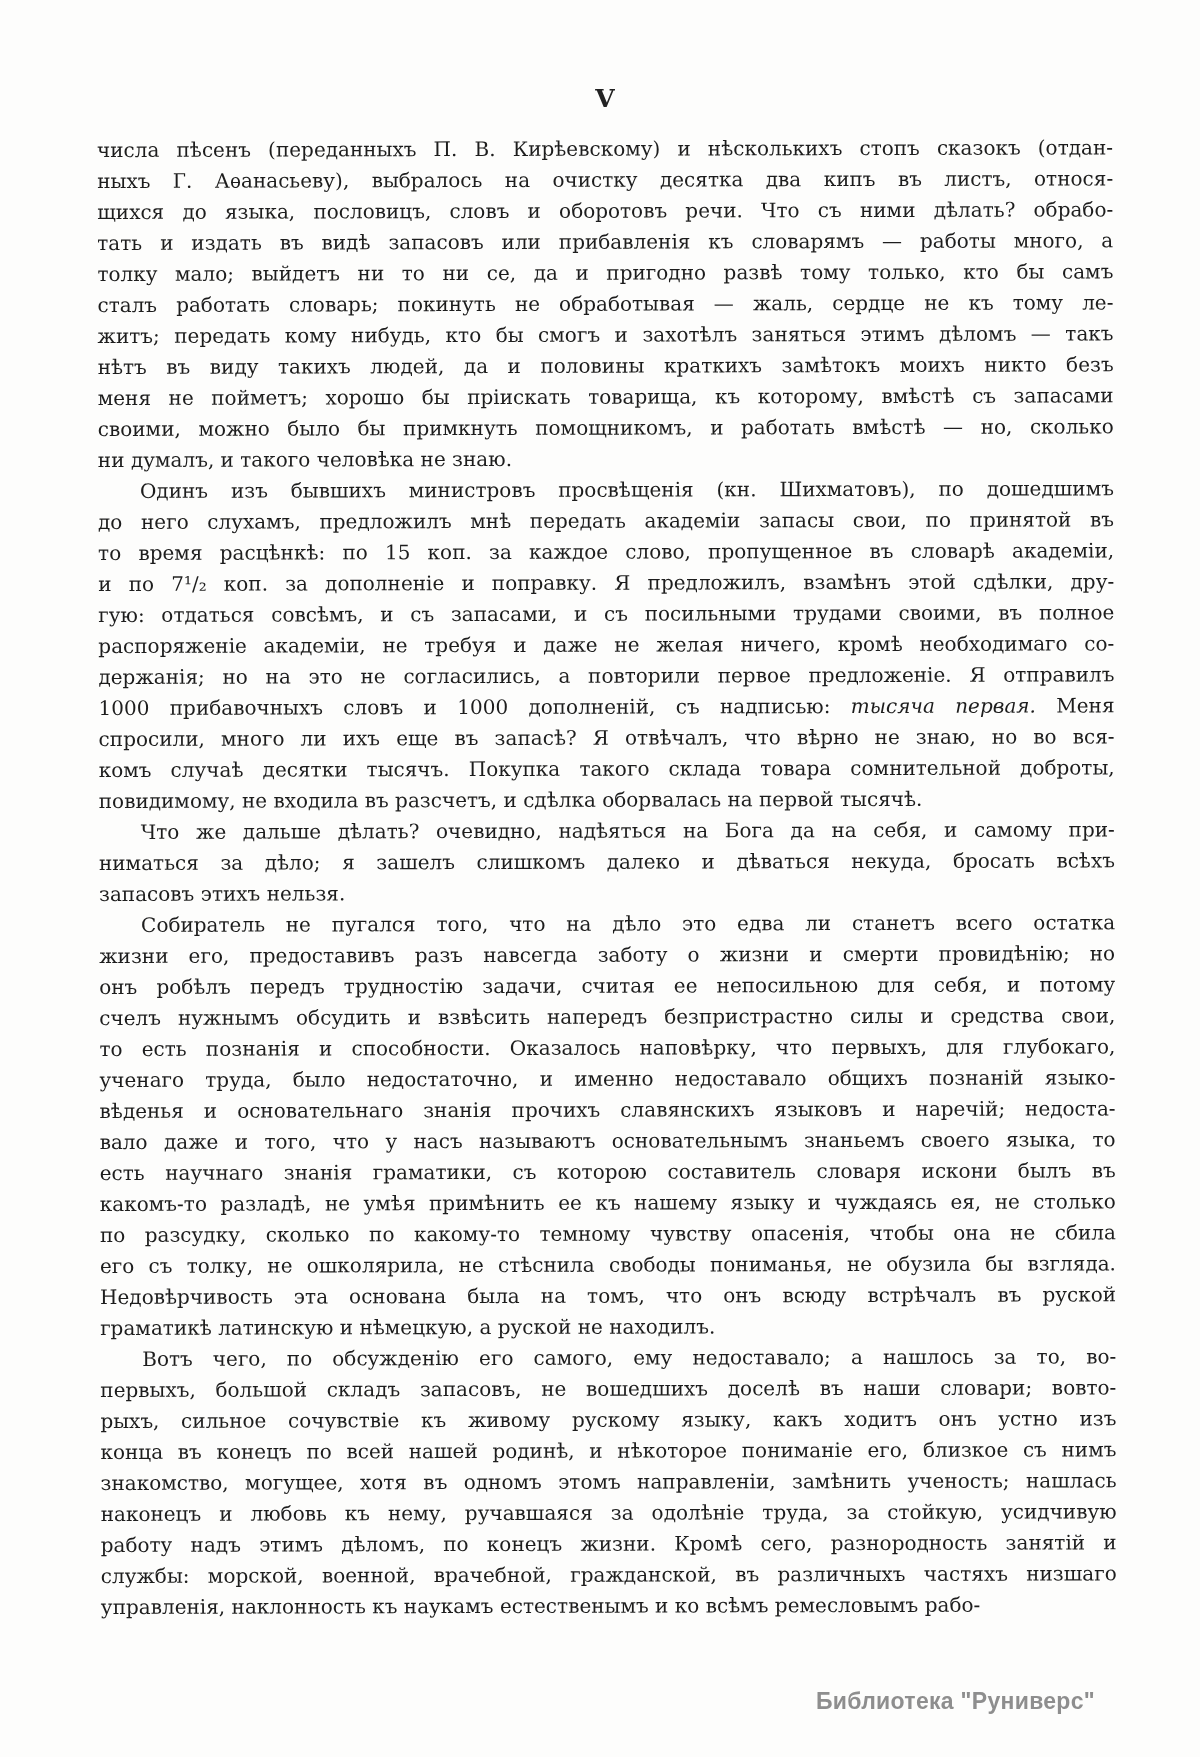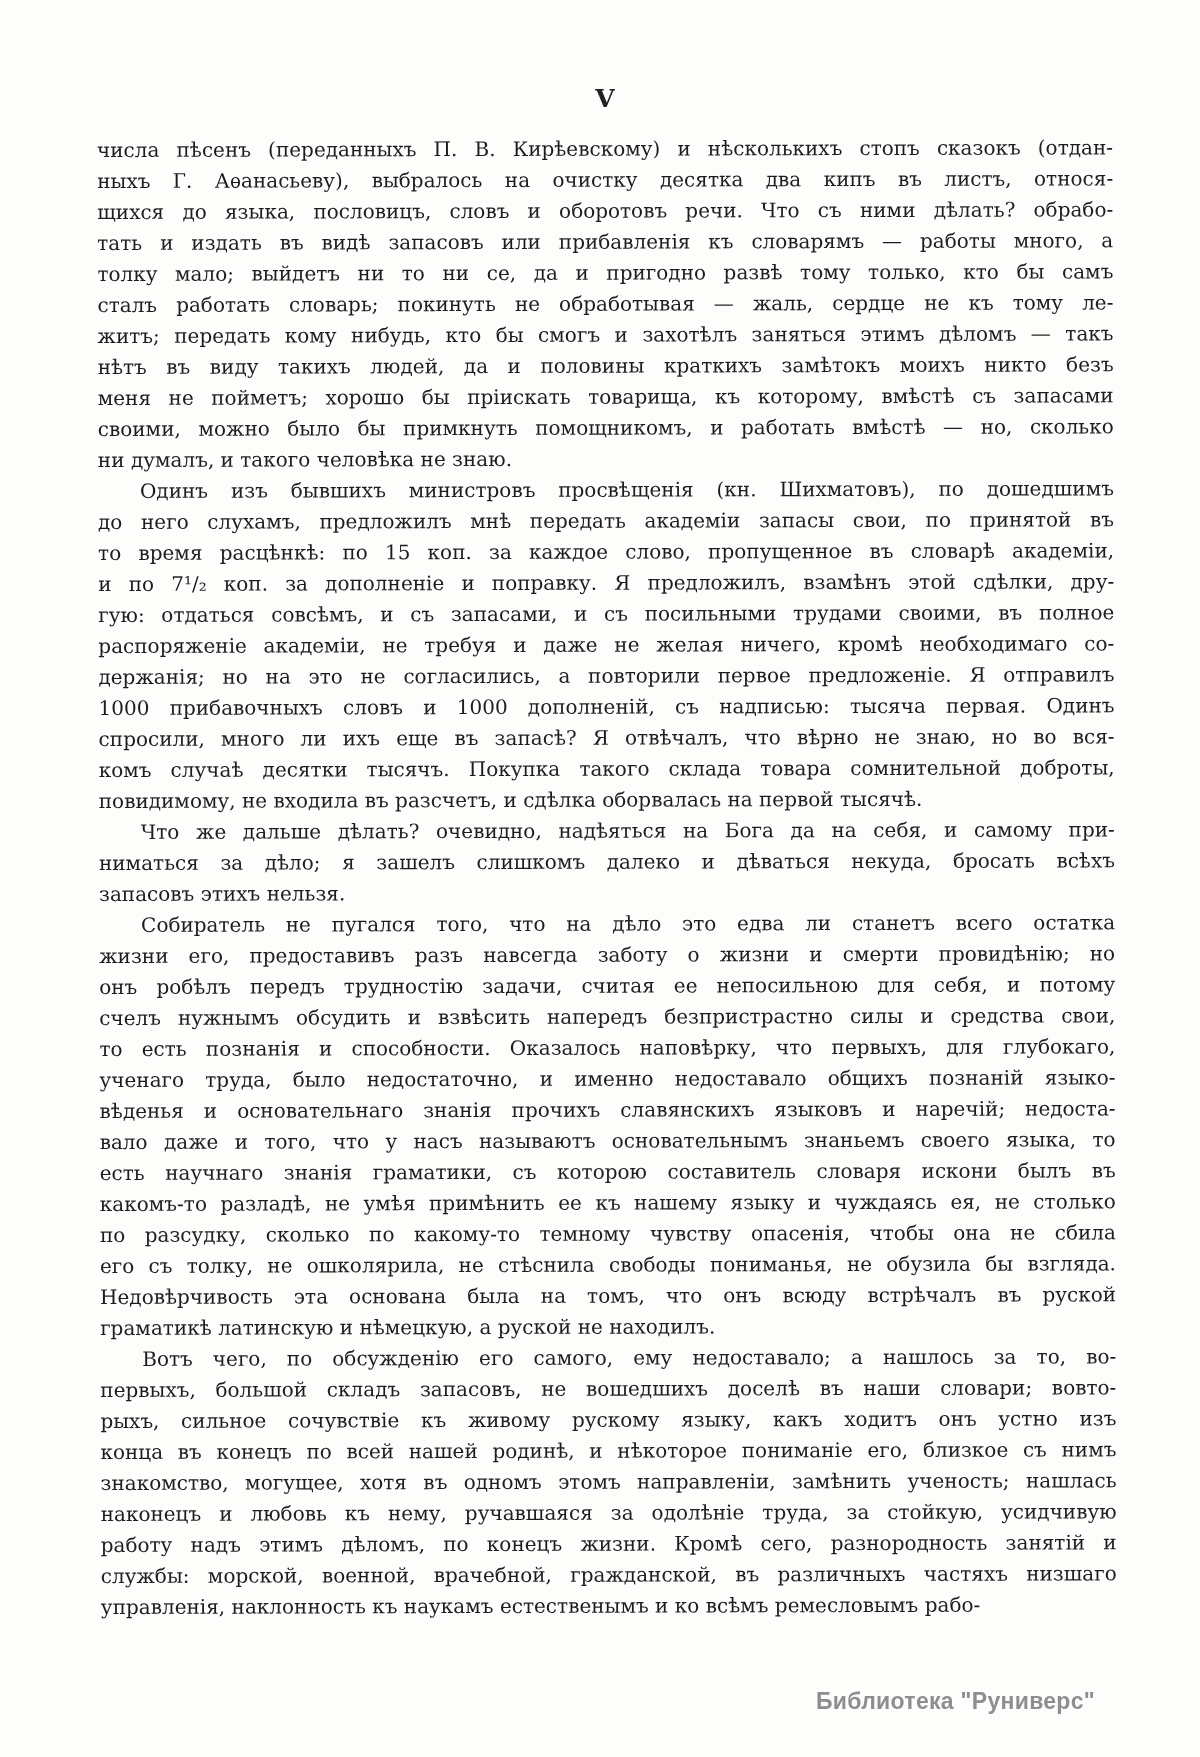--- a/index.html
+++ b/index.html
@@ -35,21 +35,21 @@
   }
   .paragraph { margin: 0; }
   .line {
     text-align: justify;
     text-align-last: justify;
     height: 31px;
     white-space: normal;
   }
   .line.para-end { text-align-last: left; }
   .line.indent { text-indent: 42px; }
-  .it { }
+  .it { font-style: italic; }
   .watermark {
     position: absolute;
     top: 1688px;
     left: 816px;
     font-family: "Liberation Sans", "DejaVu Sans", sans-serif;
     font-weight: bold;
     font-size: 23px;
     color: #8e8e8e;
     letter-spacing: 0.3px;
   }
@@ -74,21 +74,21 @@
         <div class="line para-end">ни думалъ, и такого человѣка не знаю.</div>
       </div>
       <div class="paragraph">
         <div class="line indent">Одинъ изъ бывшихъ министровъ просвѣщенія (кн. Шихматовъ), по дошедшимъ</div>
         <div class="line">до него слухамъ, предложилъ мнѣ передать академіи запасы свои, по принятой въ</div>
         <div class="line">то время расцѣнкѣ: по 15 коп. за каждое слово, пропущенное въ словарѣ академіи,</div>
         <div class="line">и по 7¹/₂ коп. за дополненіе и поправку. Я предложилъ, взамѣнъ этой сдѣлки, дру-</div>
         <div class="line">гую: отдаться совсѣмъ, и съ запасами, и съ посильными трудами своими, въ полное</div>
         <div class="line">распоряженіе академіи, не требуя и даже не желая ничего, кромѣ необходимаго со-</div>
         <div class="line">держанія; но на это не согласились, а повторили первое предложеніе. Я отправилъ</div>
-        <div class="line"><span>1000 прибавочныхъ словъ и 1000 дополненій, съ надписью: </span><span class="it">тысяча первая.</span><span> Одинъ</span></div>
+        <div class="line"><span>1000 прибавочныхъ словъ и 1000 дополненій, съ надписью: </span><span class="it">тысяча первая.</span><span> Меня</span></div>
         <div class="line">спросили, много ли ихъ еще въ запасѣ? Я отвѣчалъ, что вѣрно не знаю, но во вся-</div>
         <div class="line">комъ случаѣ десятки тысячъ. Покупка такого склада товара сомнительной доброты,</div>
         <div class="line para-end">повидимому, не входила въ разсчетъ, и сдѣлка оборвалась на первой тысячѣ.</div>
       </div>
       <div class="paragraph">
         <div class="line indent">Что же дальше дѣлать? очевидно, надѣяться на Бога да на себя, и самому при-</div>
         <div class="line">ниматься за дѣло; я зашелъ слишкомъ далеко и дѣваться некуда, бросать всѣхъ</div>
         <div class="line para-end">запасовъ этихъ нельзя.</div>
       </div>
       <div class="paragraph">

